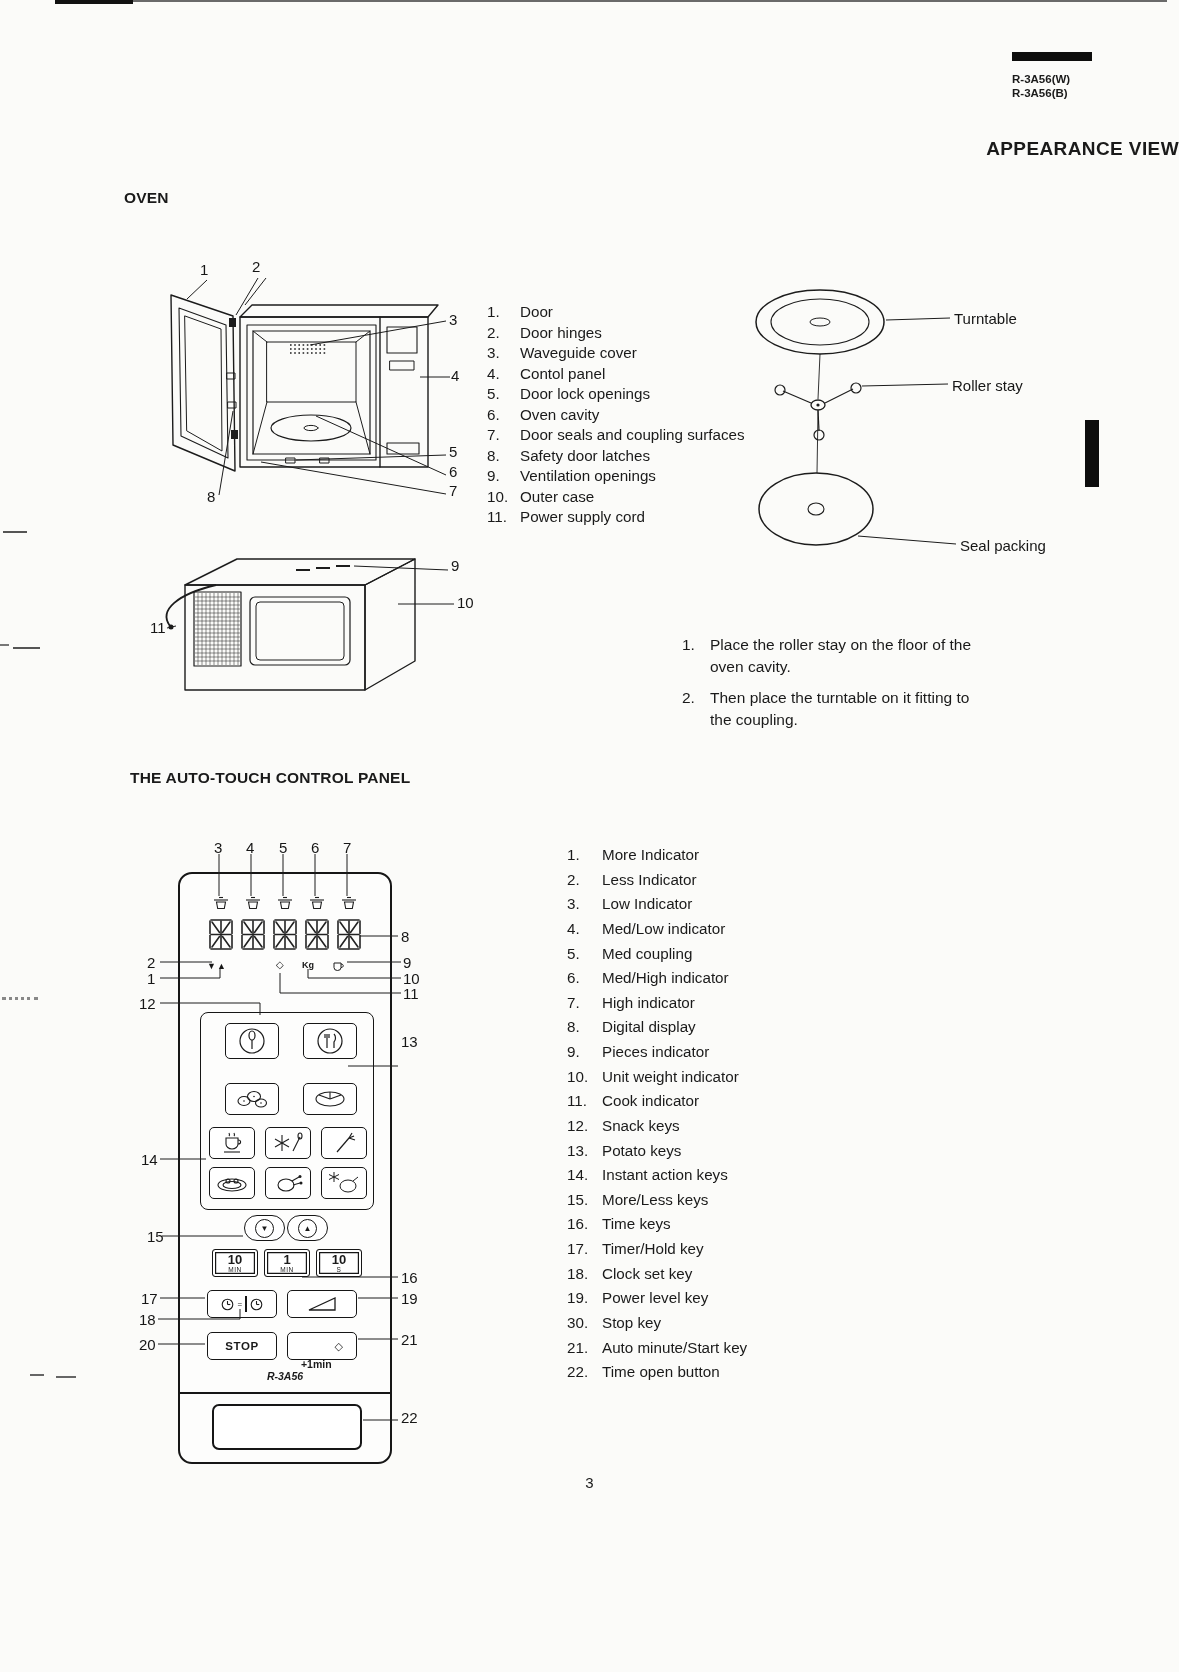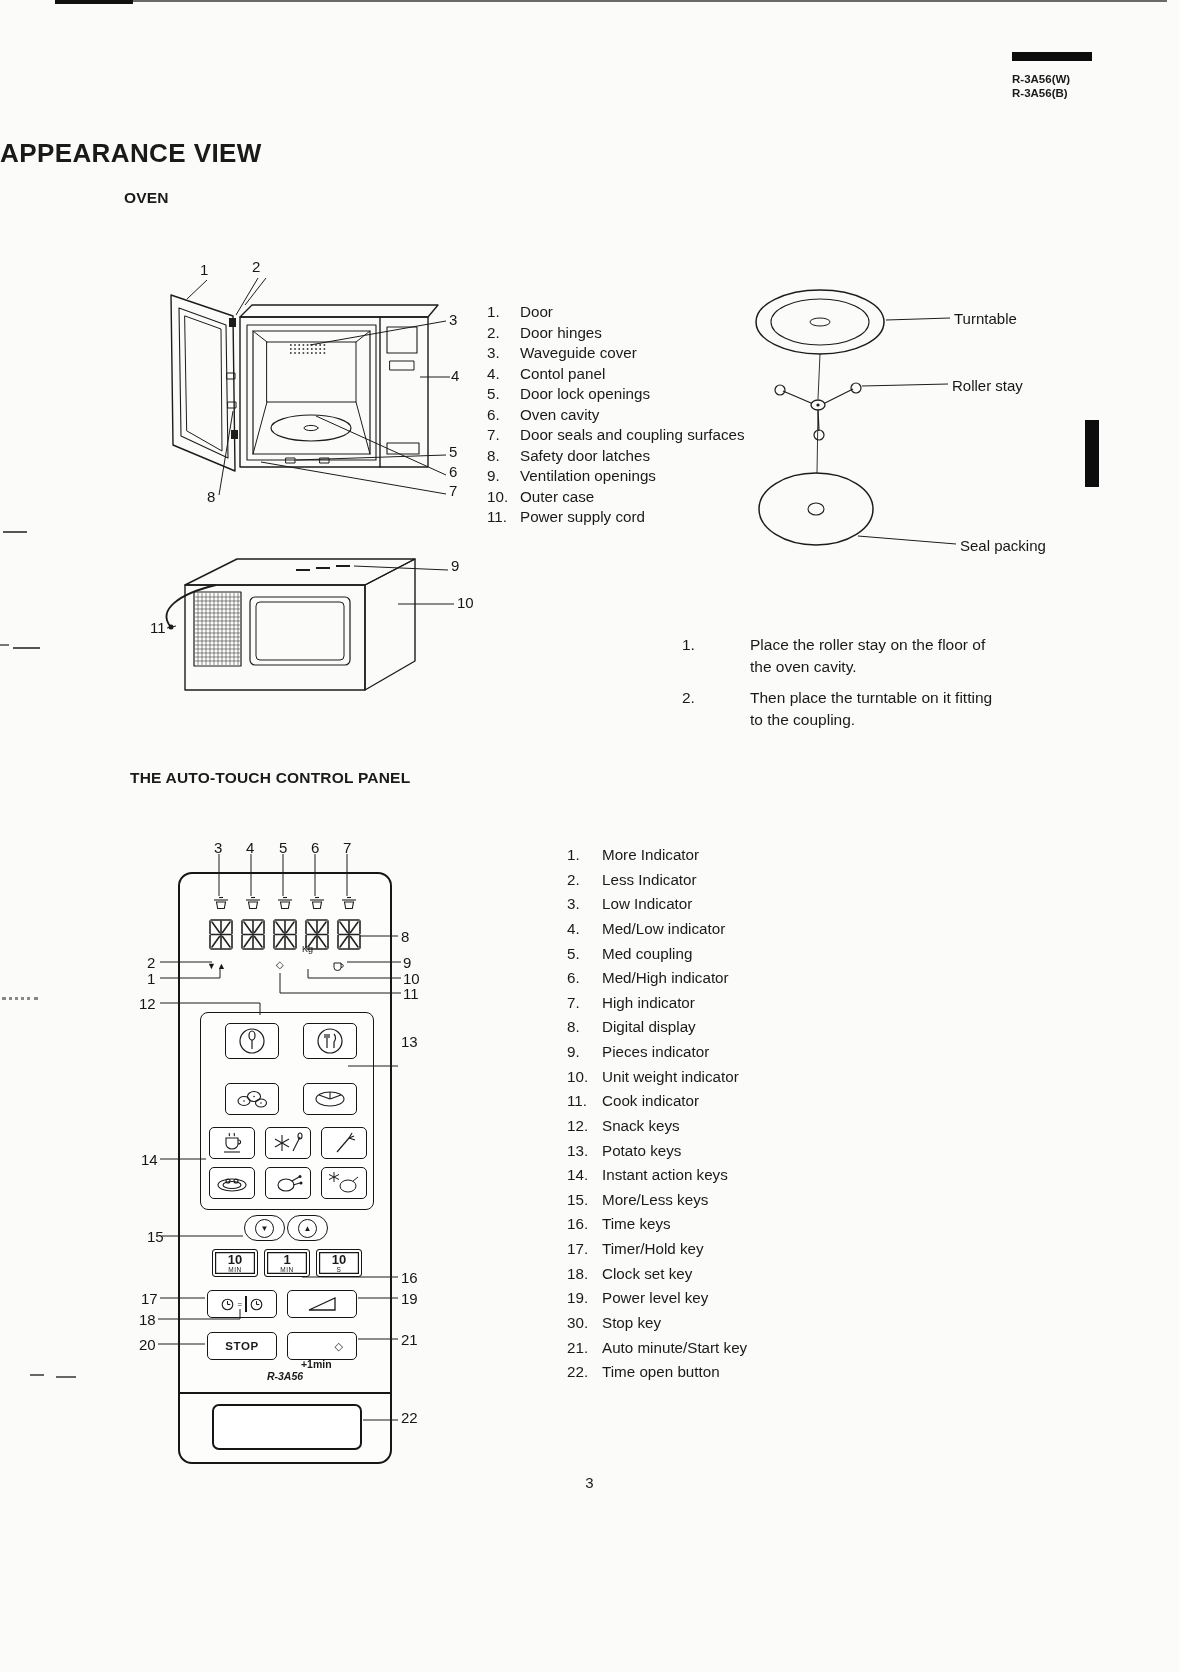--- a/index.html
+++ b/index.html
@@ -1,33 +1,33 @@
 <!DOCTYPE html>
 <html><head>
 <meta charset="utf-8">
 <style>
   html,body{margin:0;padding:0;background:#e8e8e6;}
   .page{position:relative;width:1179px;height:1672px;background:#fbfbf9;margin:0 auto;
         font-family:"Liberation Sans","DejaVu Sans",sans-serif;color:#1a1a1a;overflow:hidden;}
   .abs{position:absolute;}
-  .title{position:absolute;left:0;right:0;top:138px;text-align:left;font-size:26px;font-weight:700;letter-spacing:.4px;}
+  .title{position:absolute;left:0;right:0;top:138px;text-align:right;font-size:19px;font-weight:700;letter-spacing:.4px;}
   .h2{position:absolute;font-size:15.5px;font-weight:700;letter-spacing:.2px;}
   .model{position:absolute;left:1012px;top:72px;width:80px;font-size:11.5px;font-weight:700;line-height:14px;text-align:left;}
   .bar{position:absolute;background:#0d0d0d;}
   .artifact{position:absolute;background:#555;}
   .list{position:absolute;font-size:15.2px;}
   .list .row{display:flex;}
   .oven-list .row{line-height:20.55px;}
   .oven-list .n{width:33px;flex:none;}
   .panel-list .row{line-height:24.63px;}
   .panel-list .n{width:35px;flex:none;}
   .instr{position:absolute;left:682px;top:634px;width:312px;font-size:15.5px;line-height:22px;}
   .instr .item{display:flex;margin-bottom:9px;}
   .instr .n{width:28px;flex:none;}
-  .instr .t{width:282px;margin-left:40px;}
+  .instr .t{width:282px;}
   .co{position:absolute;font-size:15px;color:#161616;}
   .acc-label{position:absolute;font-size:15px;color:#161616;}
   .fig{position:absolute;}
   .pageno{position:absolute;left:0;right:0;top:1474px;text-align:center;font-size:15px;}
   
   .cpanel{position:absolute;left:178px;top:872px;width:214px;height:592px;border:2.5px solid #161616;border-radius:14px;background:#fdfdfc;box-sizing:border-box;}
   .cpanel .ind{position:absolute;color:#161616;}
   .innerbox{position:absolute;left:20px;top:138px;width:174px;height:198px;border:1.6px solid #161616;border-radius:8px;box-sizing:border-box;}
   .pkey{position:absolute;border:1.4px solid #161616;border-radius:5px;display:flex;align-items:center;justify-content:center;box-sizing:border-box;background:#fff;}
   .pill{border-radius:13px;}
@@ -282,21 +282,21 @@
       </g>
         </defs>
       <use href="#d14" x="0"></use>
         <use href="#d14" x="32"></use>
         <use href="#d14" x="64"></use>
         <use href="#d14" x="96"></use>
         <use href="#d14" x="128"></use>
     </svg>
     <span class="ind" style="left:27px;top:87px;font-size:9px;letter-spacing:1px">▼▲</span>
     <span class="ind" style="left:96px;top:85px;font-size:10px">◇</span>
-    <span class="ind" style="left:122px;top:70px;font-size:9px;font-weight:400">Kg</span>
+    <span class="ind" style="left:122px;top:86px;font-size:9px;font-weight:700">Kg</span>
     <svg class="abs" style="left:152px;top:86px" width="14" height="13" viewBox="0 0 14 13">
       <g fill="none" stroke="#1c1c1c" stroke-width="1">
         <path d="M2,3 h7 v4.5 a3.5,3 0 0 1 -7 0 z"></path>
         <path d="M9,4 c3,0 3,3.5 0,3.5"></path>
       </g>
     </svg>
 
     <div class="innerbox">
       <div class="pkey" style="left:24px;top:10px;width:54px;height:36px">
         <svg width="30" height="30" viewBox="0 0 30 30">

